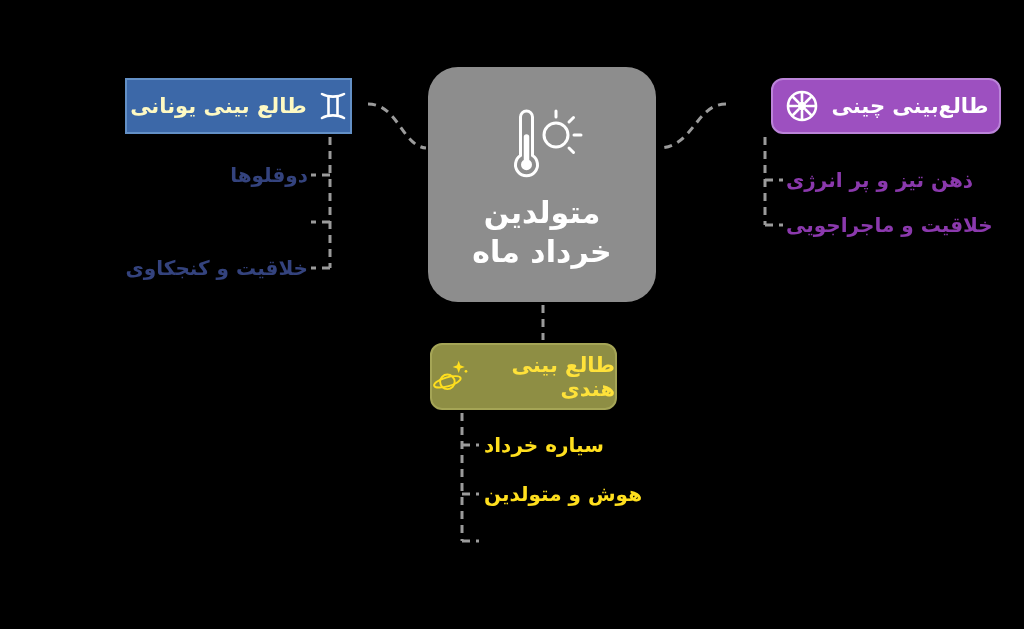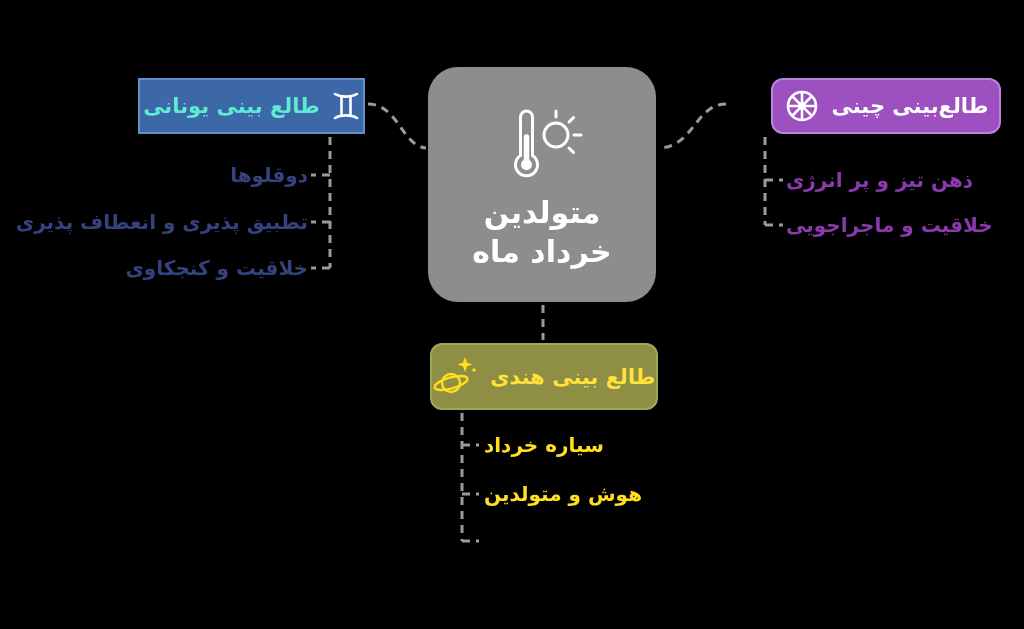--- a/index.html
+++ b/index.html
@@ -16,31 +16,31 @@
 
   .connectors{position:absolute;left:0;top:0;width:1024px;height:629px;pointer-events:none;}
   .connectors .dash{stroke:var(--connector);stroke-width:3;fill:none;stroke-dasharray:8 6;}
 
   .node{
     position:absolute;box-sizing:border-box;
     display:flex;align-items:center;justify-content:center;gap:12px;
     font-weight:bold;
   }
   .node-greek{
-    left:138px;top:78px;width:227px;height:56px;
+    left:125px;top:78px;width:227px;height:56px;
     background:var(--greek-bg);border:2px solid var(--greek-border);
-    border-radius:0;color:#5eead4;font-size:21px;
+    border-radius:0;color:#fef9c3;font-size:21px;
   }
   .node-chinese{
     left:728px;top:78px;width:230px;height:56px;
     background:var(--chinese-bg);border:2px solid var(--chinese-border);
     border-radius:12px;color:#fff;font-size:21px;margin-left:43px;
   }
   .node-indian{
-    left:430px;top:343px;width:228px;height:67px;
+    left:430px;top:343px;width:187px;height:67px;
     background:var(--indian-bg);border:2px solid var(--indian-border);
     border-radius:12px;color:var(--indian-text);font-size:21px;
   }
   .node-center{
     left:428px;top:67px;width:228px;height:235px;
     background:var(--center-bg);border-radius:30px;
     flex-direction:column;gap:6px;color:var(--center-text);
     padding-top:6px;
   }
   .center-title{font-size:30px;font-weight:bold;text-align:center;line-height:1.3;}
@@ -148,21 +148,20 @@
       <g class="ic-yellow">
         <circle cx="19" cy="28" r="9"></circle>
         <ellipse cx="19" cy="28" rx="17" ry="5.5" transform="rotate(-16 19 28)"></ellipse>
       </g>
       <path class="ic-yellow-fill" d="M33 2 L35 7.5 L40.5 9.5 L35 11.5 L33 17 L31 11.5 L25.5 9.5 L31 7.5 Z"></path>
       <circle class="ic-yellow-fill" cx="42" cy="15" r="1.7"></circle>
     </svg>
   </div>
 
   <div class="item greek-item gi1" dir="rtl">دوقلوها</div>
-  <div class="item greek-item gi2" dir="rtl">تطبیق پذیری و انعطاف پذیری</div>
   <div class="item greek-item gi3" dir="rtl">خلاقیت و کنجکاوی</div>
 
   <div class="item chinese-item ci1" dir="rtl">ذهن تیز و پر انرژی</div>
   <div class="item chinese-item ci2" dir="rtl">خلاقیت و ماجراجویی</div>
 
   <div class="item indian-item ii1" dir="rtl">سیاره خرداد</div>
   <div class="item indian-item ii2" dir="rtl">هوش و متولدین</div>
 
 </div>
 

